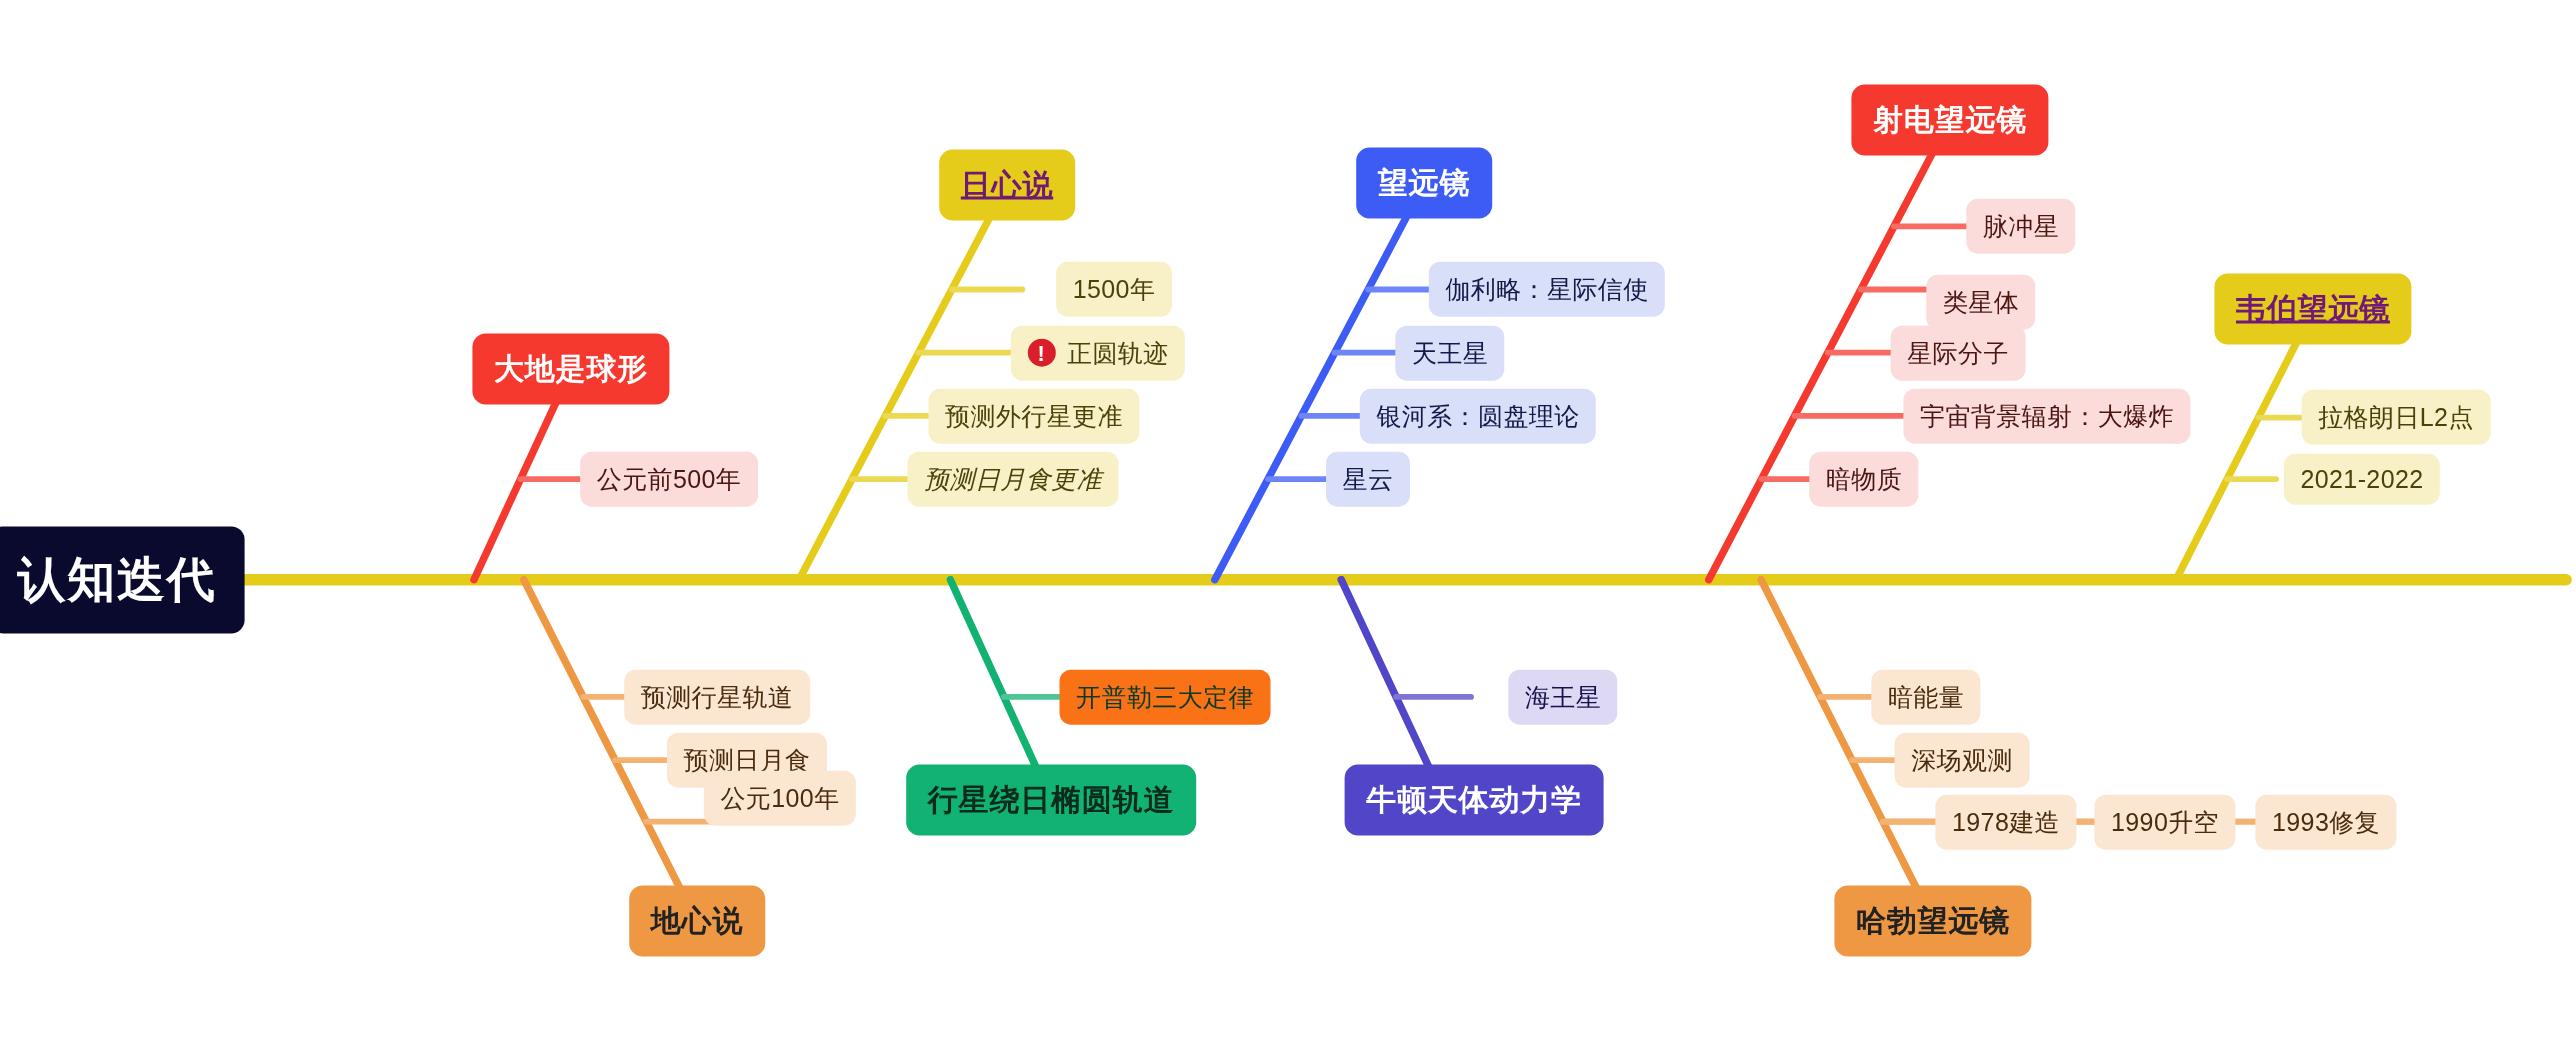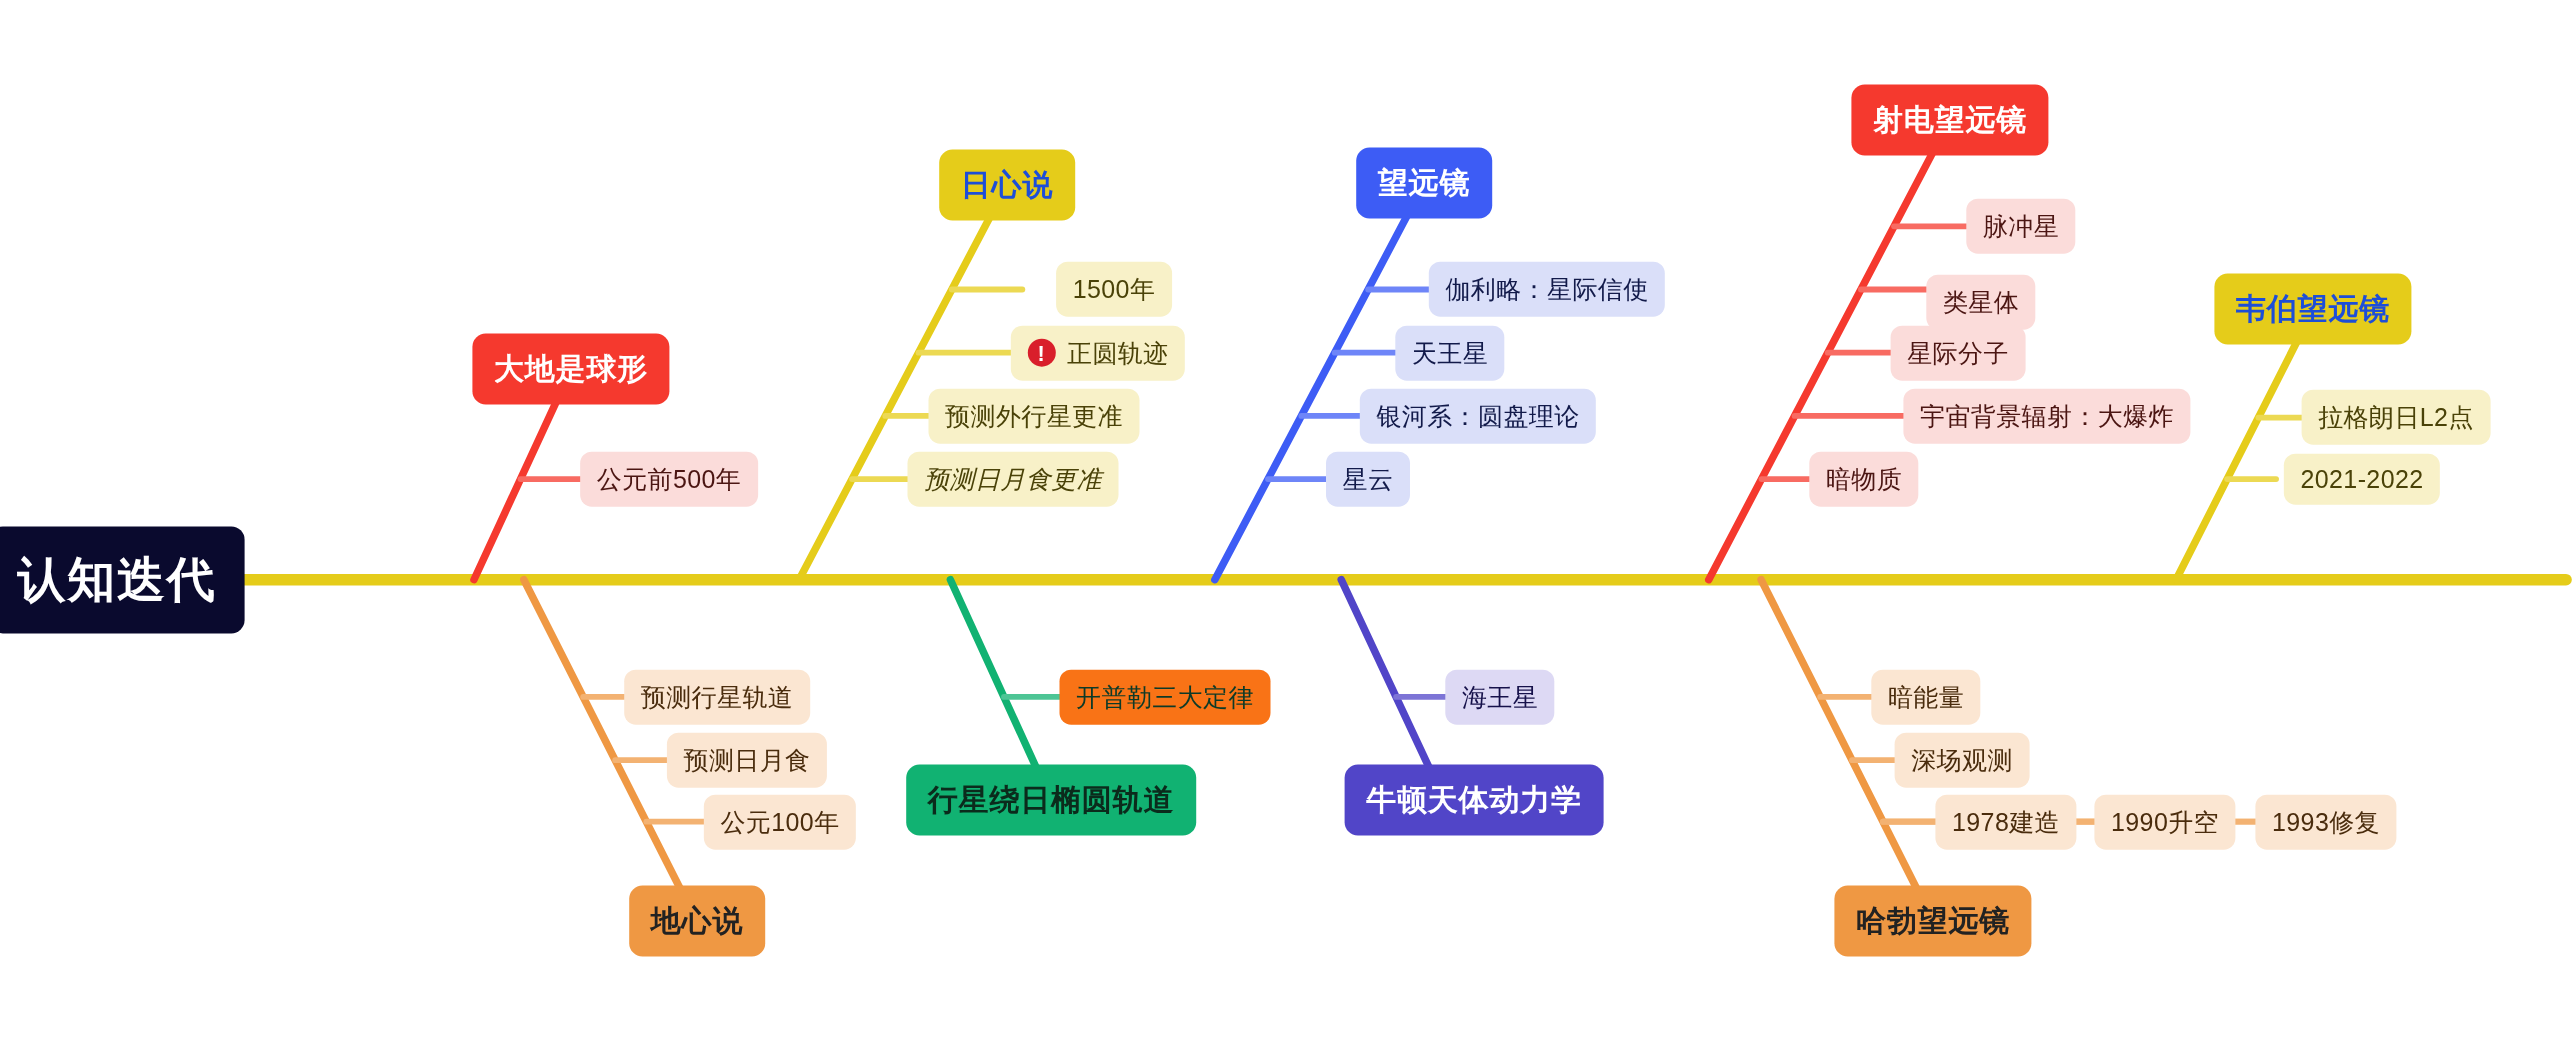--- a/index.html
+++ b/index.html
@@ -45,21 +45,21 @@
   }
   
   .cat-node {
     border-radius: 13.3px;
     font-size: 30px;
     font-weight: 700;
     padding: 15px 21.6px;
     letter-spacing: 0.8px;
   }
   .cat-red    { background: #f5392e; color: #ffffff; }
-  .cat-yellow { background: #e5cc1a; color: #1d4ed8; }
+  .cat-yellow { background: #e5cc1a; color: #701a75; text-decoration: underline; }
   .cat-blue   { background: #3d5cf5; color: #ffffff; }
   .cat-orange { background: #ef9843; color: #222222; }
   .cat-green  { background: #11b272; color: #0b2b1c; }
   .cat-purple { background: #5145c8; color: #ffffff; margin-left: 30px; }
 
   
   .leaf-node {
     border-radius: 11.6px;
     font-size: 25px;
     font-weight: 400;
@@ -204,33 +204,33 @@
       </div>
       <div class="node cat-node cat-yellow" style="left: 2313px; top: 309px;">
         <span>韦伯望远镜</span>
       </div>
       <div class="node leaf-node leaf-orange" style="left: 717px; top: 697px;">
         <span>预测行星轨道</span>
       </div>
       <div class="node leaf-node leaf-orange" style="left: 747px; top: 760px;">
         <span>预测日月食</span>
       </div>
-      <div class="node leaf-node leaf-orange" style="left: 780px; top: 822px;">
+      <div class="node leaf-node leaf-orange" style="left: 780px; top: 798px;">
         <span>公元100年</span>
       </div>
       <div class="node cat-node cat-orange" style="left: 697px; top: 921px;">
         <span>地心说</span>
       </div>
       <div class="node leaf-node leaf-green" style="left: 1165px; top: 697px;">
         <span>开普勒三大定律</span>
       </div>
       <div class="node cat-node cat-green" style="left: 1051px; top: 800px;">
         <span>行星绕日椭圆轨道</span>
       </div>
-      <div class="node leaf-node leaf-purple" style="left: 1500px; top: 697px;">
+      <div class="node leaf-node leaf-purple" style="left: 1563px; top: 697px;">
         <span>海王星</span>
       </div>
       <div class="node cat-node cat-purple" style="left: 1444px; top: 800px;">
         <span>牛顿天体动力学</span>
       </div>
       <div class="node leaf-node leaf-orange" style="left: 1926px; top: 697px;">
         <span>暗能量</span>
       </div>
       <div class="node leaf-node leaf-orange" style="left: 1962px; top: 760px;">
         <span>深场观测</span>

